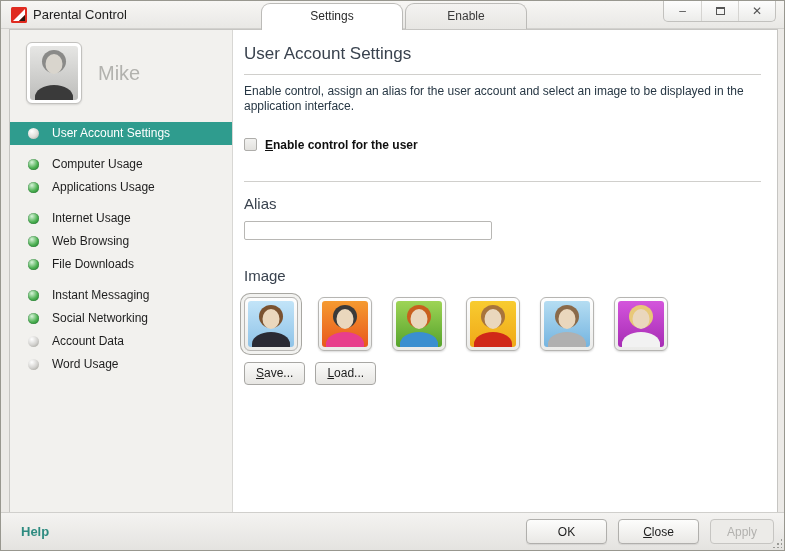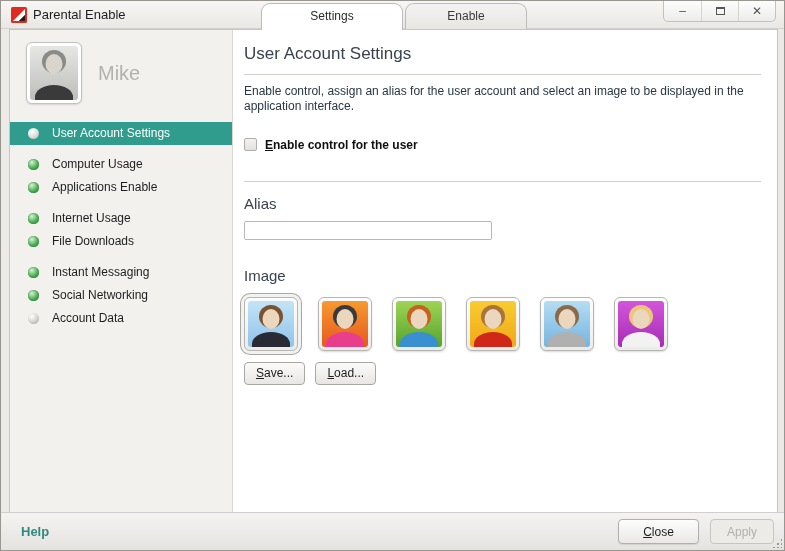--- a/index.html
+++ b/index.html
@@ -169,21 +169,21 @@
 <body>
 
 <div id="window">
 
   <div class="titlebar">
     <svg class="app-logo" viewBox="0 0 16 16">
       <rect x="0" y="0" width="16" height="16" rx="1.5" fill="#e02b20"></rect>
       <path d="M2,14 L14,2 L14,8 L8,14 Z" fill="#ffffff"></path>
       <path d="M8,14 L14,8 L14,14 Z" fill="#2a1a14"></path>
     </svg>
-    <span class="app-title">Parental Enable</span>
+    <span class="app-title">Parental Control</span>
     <div class="win-controls">
       <div class="win-btn">
           <span>–</span>
         </div>
       <div class="win-btn">
           <span class="maximize-glyph"></span>
         </div>
       <div class="win-btn">
           <span>✕</span>
         </div>
@@ -215,41 +215,49 @@
         <div class="side-item" data-bullet="white" data-selected="true">
           <span class="bullet"></span>
           <span>User Account Settings</span>
         </div>
         <div class="side-item gap" data-bullet="green">
           <span class="bullet"></span>
           <span>Computer Usage</span>
         </div>
         <div class="side-item" data-bullet="green">
           <span class="bullet"></span>
-          <span>Applications Enable</span>
+          <span>Applications Usage</span>
         </div>
         <div class="side-item gap" data-bullet="green">
           <span class="bullet"></span>
           <span>Internet Usage</span>
         </div>
         <div class="side-item" data-bullet="green">
           <span class="bullet"></span>
+          <span>Web Browsing</span>
+        </div>
+        <div class="side-item" data-bullet="green">
+          <span class="bullet"></span>
           <span>File Downloads</span>
         </div>
         <div class="side-item gap" data-bullet="green">
           <span class="bullet"></span>
           <span>Instant Messaging</span>
         </div>
         <div class="side-item" data-bullet="green">
           <span class="bullet"></span>
           <span>Social Networking</span>
         </div>
         <div class="side-item" data-bullet="gray">
           <span class="bullet"></span>
           <span>Account Data</span>
+        </div>
+        <div class="side-item" data-bullet="gray">
+          <span class="bullet"></span>
+          <span>Word Usage</span>
         </div>
       </div>
     </div>
 
     <div class="content">
       <h1>User Account Settings</h1>
       <hr class="rule">
       <div class="desc">Enable control, assign an alias for the user account and select an image to be displayed in the application interface.</div>
 
       <div class="check-row">
@@ -311,19 +319,20 @@
       <div class="manage-row">
         <button class="small-btn"><span class="accel">S</span><span>ave...</span></button>
         <button class="small-btn"><span class="accel">L</span><span>oad...</span></button>
       </div>
     </div>
   </div>
 
   <div class="footer">
     <span class="help-link">Help</span>
     <div class="footer-btns">
+      <button class="footer-btn btn-ok">OK</button>
       <button class="footer-btn btn-close"><span class="accel">C</span><span>lose</span></button>
       <button class="footer-btn btn-apply" data-disabled="true">Apply</button>
     </div>
     <span class="resize-grip"></span>
   </div>
 
 </div>
 
 </body></html>

